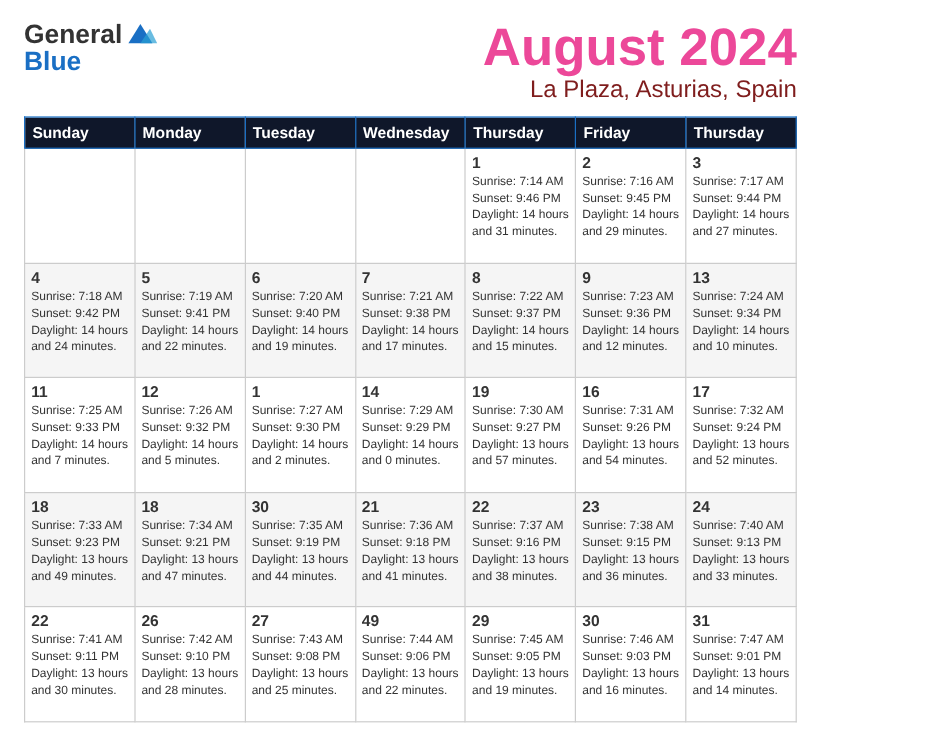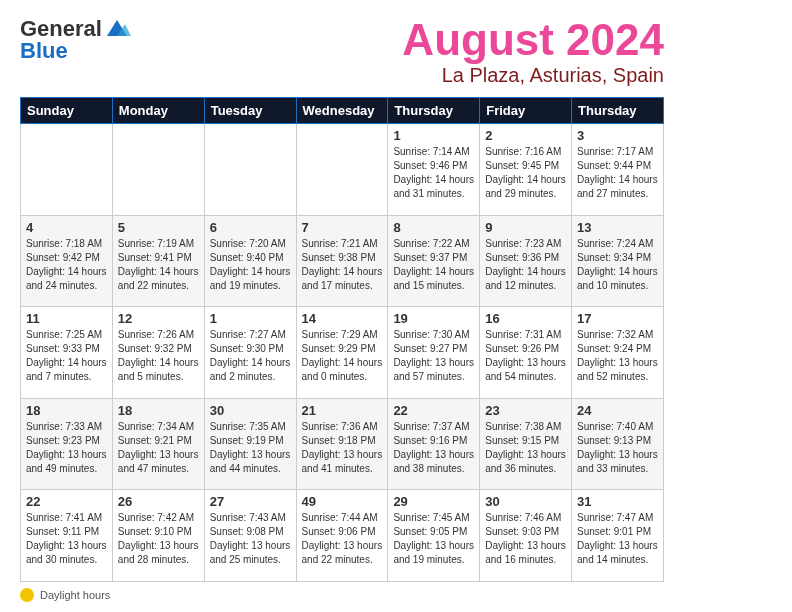--- a/index.html
+++ b/index.html
@@ -272,17 +272,13 @@
             <div class="day-info">Sunrise: 7:46 AM<br>Sunset: 9:03 PM<br>Daylight: 13 hours<br>and 16 minutes.</div>
           </td>
           <td>
             <span class="day-num">31</span>
             <div class="day-info">Sunrise: 7:47 AM<br>Sunset: 9:01 PM<br>Daylight: 13 hours<br>and 14 minutes.</div>
           </td>
         </tr>
       </tbody>
   </table>
 
-  <div class="footer">
-    <span class="footer-icon"></span>
-    <span>Daylight hours</span>
-  </div>
 </div>
 
 </body></html>

